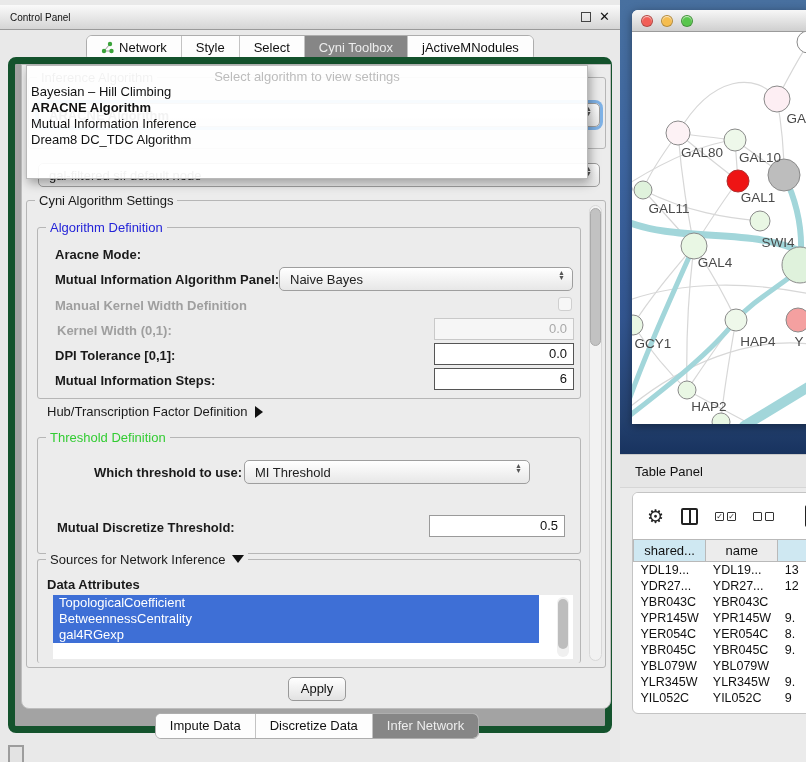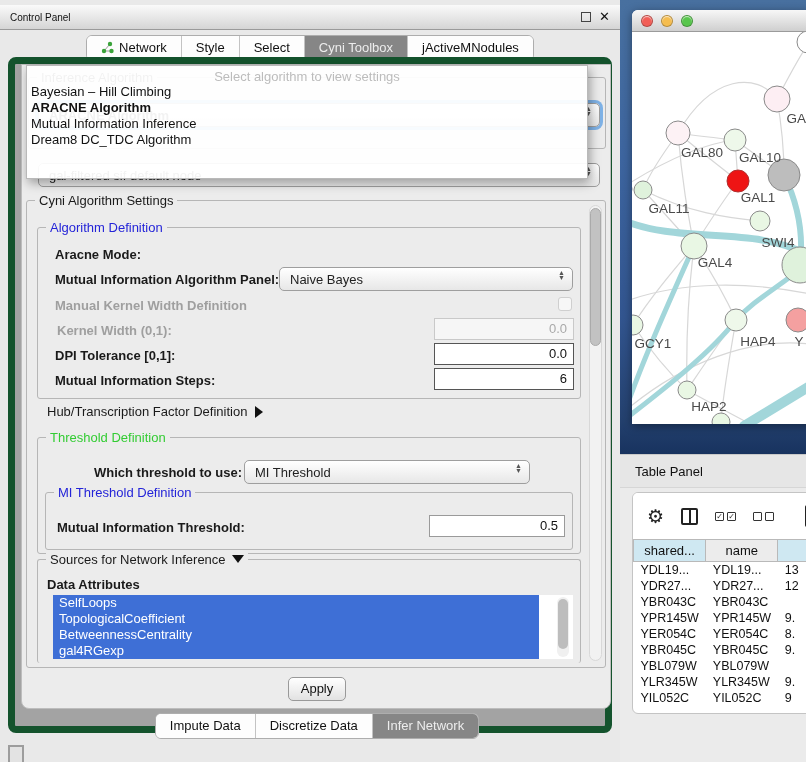--- a/index.html
+++ b/index.html
@@ -231,32 +231,28 @@
           <span class="gtitle green">Threshold Definition</span>
         </div>
         <span class="lbl b" style="left:67px; top:264px;">Which threshold to use:</span>
         <div class="combo" style="left:217px; top:259px; width:286px;">
           <span>MI Threshold</span>
           <span class="stepper">
               <span>▲</span>
               <span>▼</span>
             </span>
         </div>
-        <div class="groupbox" style="left:18px; top:291px; width:528px; height:58px;">
-          <span class="gtitle blue">MI Threshold Definition</span>
-        </div>
-        <span class="lbl b" style="left:30px; top:319px;">Mutual Information Threshold:</span>
+        <span class="lbl b" style="left:30px; top:319px;">Mutual Discretize Threshold:</span>
         <div class="fld" style="left:402px; top:314px; width:136px; border-color:#9a9a9a;">0.5</div>
 
         <div class="groupbox" style="left:10px; top:358px; width:544px; height:104px; border-bottom:none;">
           <span class="gtitle"><span>Sources for Network Inference</span><span class="arrow-d"></span></span>
         </div>
         <span class="lbl b" style="left:20px; top:376px;">Data Attributes</span>
         <div class="attr-list" id="attr-list">
-            <div class="attr-item" style="background: rgb(62, 111, 214);">SelfLoops</div>
             <div class="attr-item" style="background: rgb(62, 111, 214);">TopologicalCoefficient</div>
             <div class="attr-item" style="background: rgb(62, 111, 214);">BetweennessCentrality</div>
             <div class="attr-item" style="background: rgb(62, 111, 214);">gal4RGexp</div>
           </div>
         <div class="list-sb" style="right:36px; top:396px;">
             <div class="thumb"></div>
           </div>
 
       </div>
 

